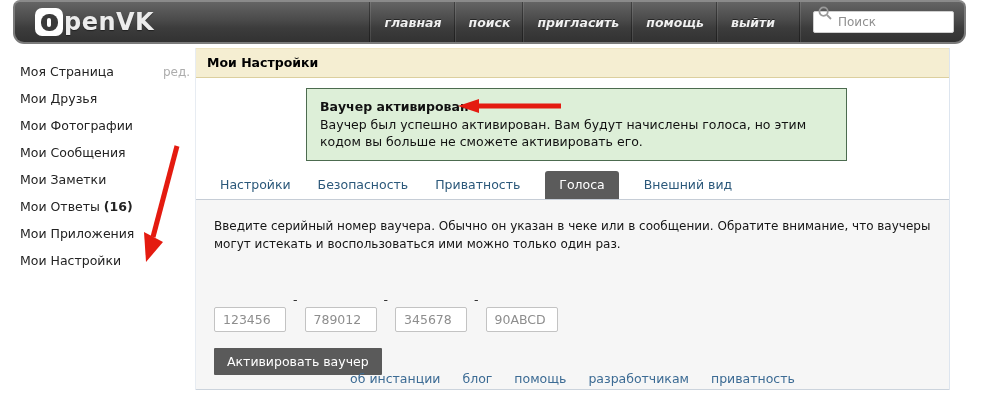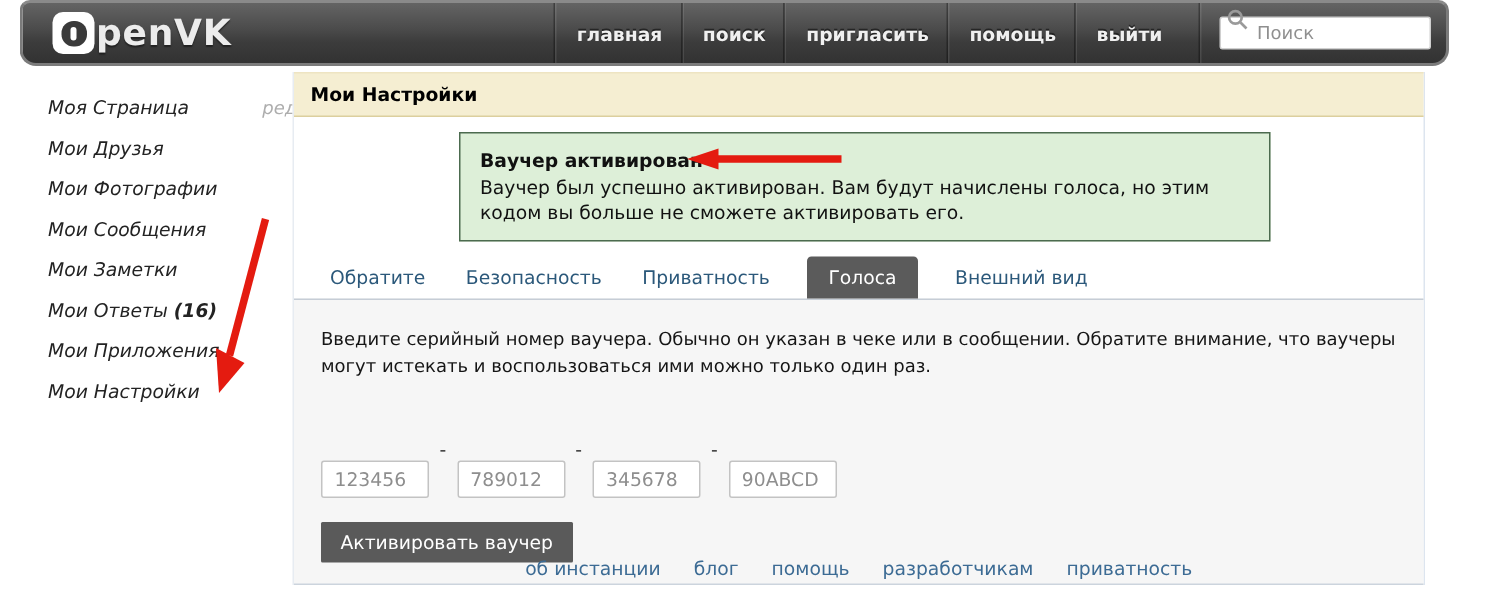--- a/index.html
+++ b/index.html
@@ -41,35 +41,36 @@
     color:#ececec; font-size:24px; font-weight:bold; letter-spacing:.5px;
     margin-left:1px; text-shadow:0 1px 1px rgba(0,0,0,.45);
   }
   .nav-menu{display:flex; align-items:stretch; height:100%; margin-left:auto;}
   .nav-item{
     display:flex; align-items:center; padding:0 13px; cursor:pointer;
     color:#f0f0f0; font-weight:bold; font-size:12.5px;
     text-shadow:0 -1px 0 rgba(0,0,0,.5);
     border-left:1px solid rgba(255,255,255,.10);
     box-shadow:-1px 0 0 rgba(0,0,0,.35);
+    font-style:italic;
   }
   .nav-search{
     margin:0 10px 0 12px; position:relative; display:flex; align-items:center;
     border-left:1px solid rgba(255,255,255,.10); box-shadow:-1px 0 0 rgba(0,0,0,.35);
     padding-left:12px;
   }
   .nav-search input{
     width:141px; height:22px; border:1px solid #cfcfcf; border-radius:2px;
     background:#fff; padding:0 6px 0 24px; font-size:12px; color:#444; outline:none;
     font-family:inherit;
   }
   .nav-search input::placeholder{color:#8f8f8f;}
   .search-icon{position:absolute; left:17px; top:4px; pointer-events:none;}
   
-  .sidebar{position:absolute; left:32px; top:58px; width:170px;font-style:italic;}
+  .sidebar{position:absolute; left:20px; top:58px; width:170px;}
   .side-item{
     display:flex; justify-content:space-between; align-items:baseline;
     height:27px; line-height:27px; cursor:pointer; color:#232323;
   }
   .side-item .badge{font-weight:bold;}
   .side-item .extra{color:#adadad; font-size:12px; cursor:pointer;}
   .balance-box{
     position:absolute; left:2px; top:212px; width:148px;
     background:#f1f1f1; text-align:center; padding:12px 8px 12px;
     line-height:1.45; color:#1d1d1d;
@@ -200,21 +201,21 @@
     <div class="msg-box">
       <div class="msg-title">Ваучер активирован</div>
       <svg class="msg-arrow" width="106" height="16" viewBox="0 0 106 16">
         <rect x="18" y="5.5" width="86" height="5" fill="#e41b10"></rect>
         <polygon points="1,8 22,1 22,15" fill="#e41b10"></polygon>
       </svg>
       <div class="msg-body">Ваучер был успешно активирован. Вам будут начислены голоса, но этим кодом вы больше не сможете активировать его.</div>
     </div>
 
     <div class="tabs">
-      <div class="tab">Обратите</div>
+      <div class="tab">Настройки</div>
       <div class="tab">Безопасность</div>
       <div class="tab">Приватность</div>
       <div class="tab active">Голоса</div>
       <div class="tab">Внешний вид</div>
     </div>
 
     <div class="panel">
       <div class="instruction">Введите серийный номер ваучера. Обычно он указан в чеке или в сообщении. Обратите внимание, что ваучеры могут истекать и воспользоваться ими можно только один раз.</div>
       <div class="voucher-row">
         <input class="voucher-input" type="text" placeholder="123456" style="">

